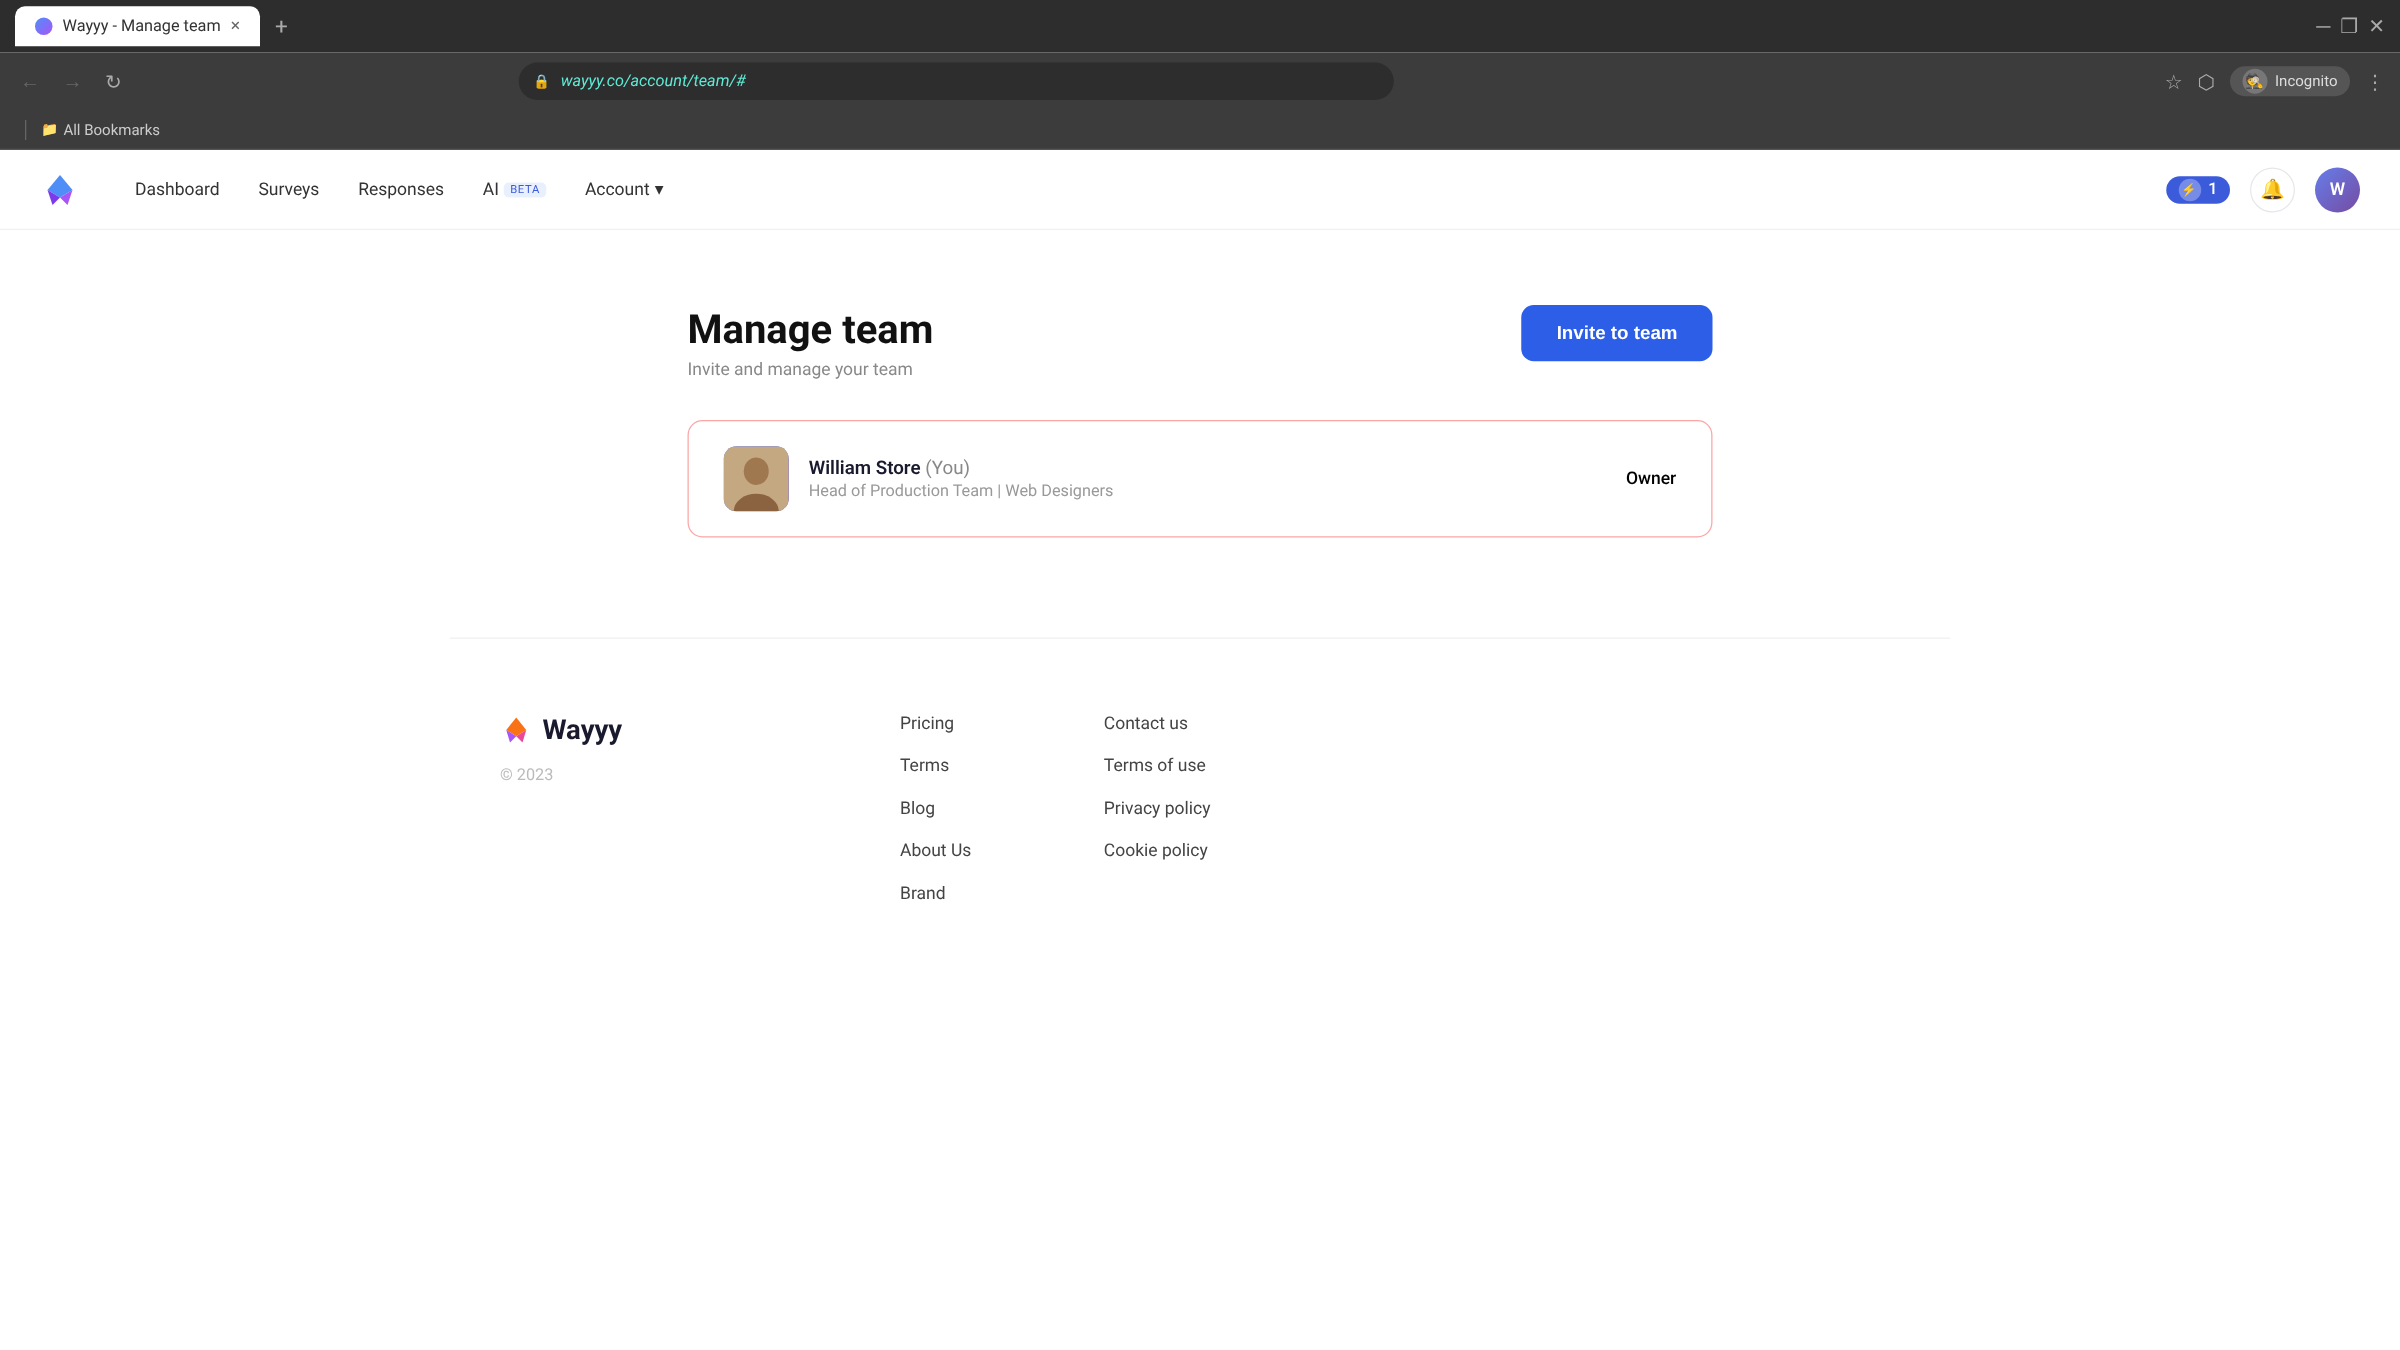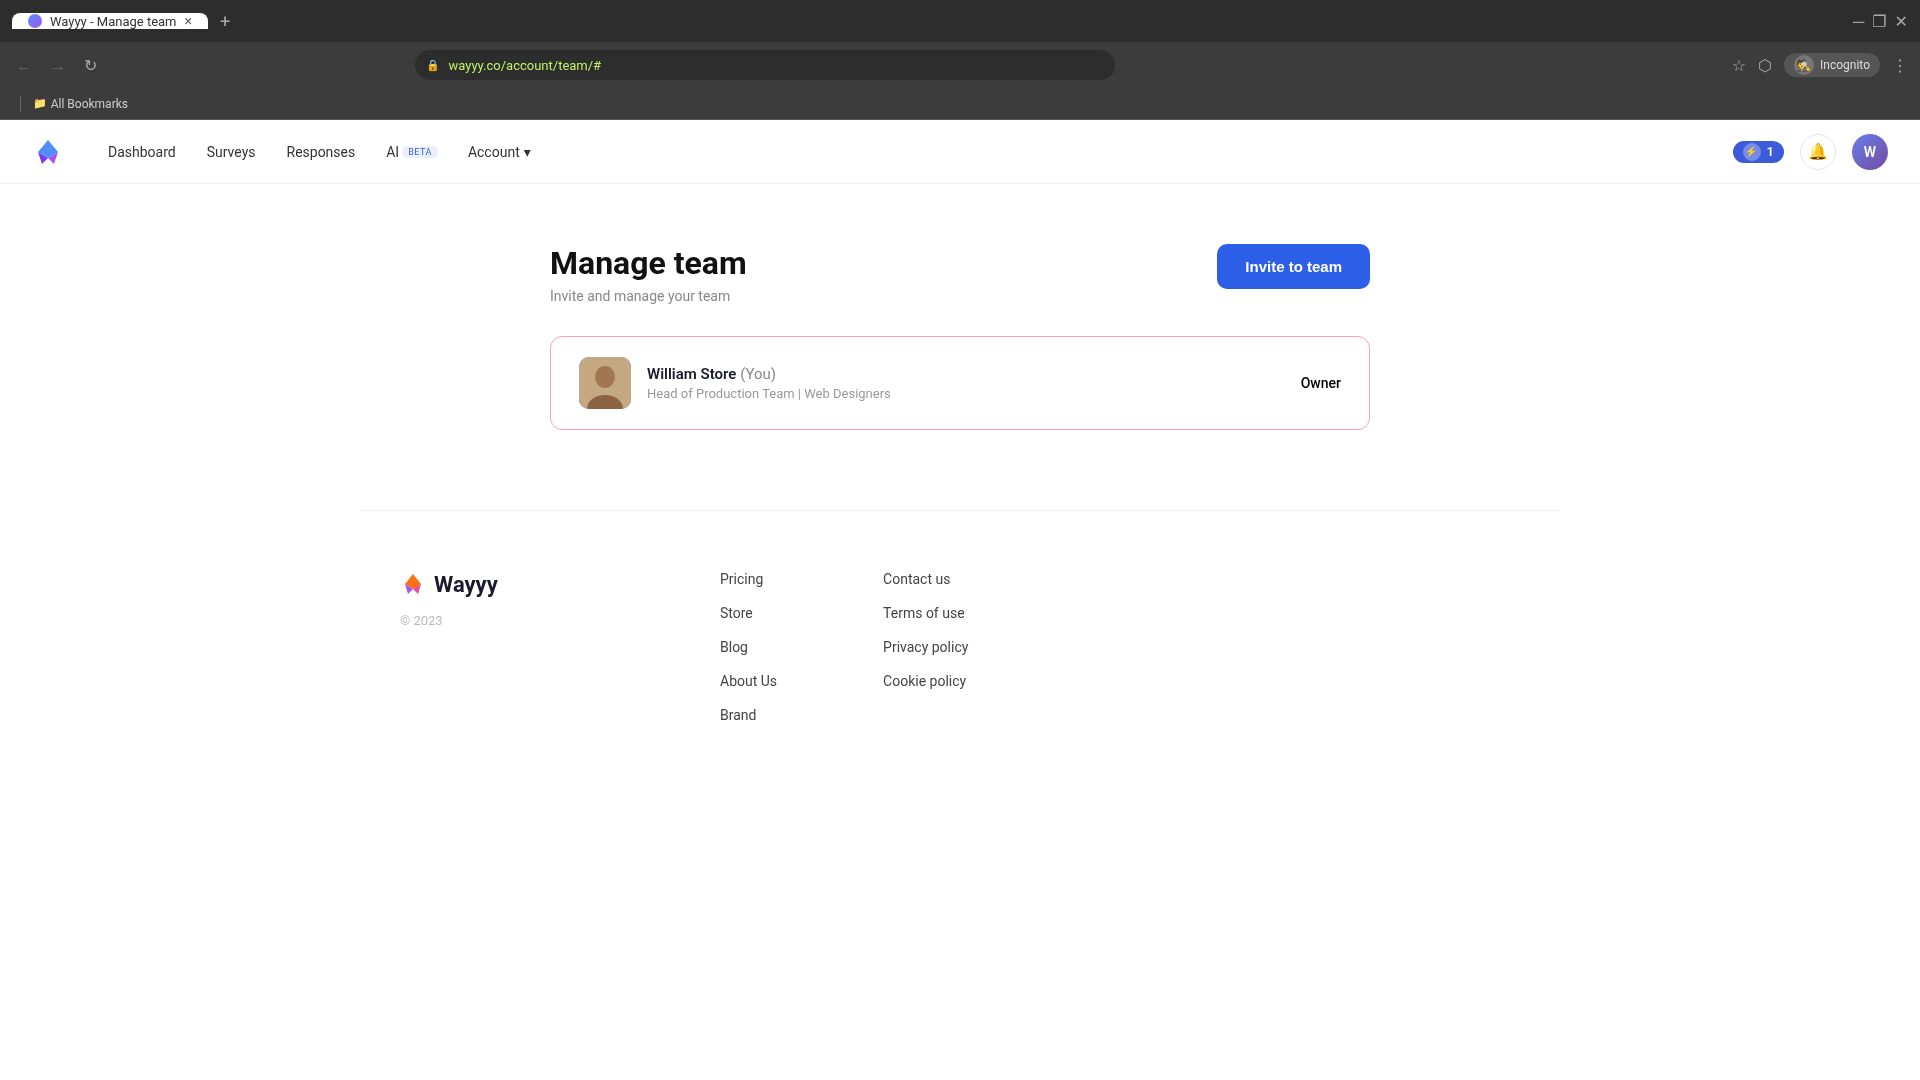--- a/index.html
+++ b/index.html
@@ -17,21 +17,21 @@
     .browser-tab {
       background: #fff;
       border-radius: 8px 8px 0 0;
       padding: 6px 16px;
       display: flex;
       align-items: center;
       gap: 8px;
       font-size: 13px;
       color: #333;
       min-width: 180px;
-      height: 16px;
+      height: 32px;
     }
     .tab-favicon {
       width: 14px;
       height: 14px;
       border-radius: 50%;
       background: linear-gradient(135deg, #4f8ef7, #a855f7);
       flex-shrink: 0;
     }
     .tab-close {
       margin-left: auto;
@@ -76,21 +76,21 @@
       border-radius: 20px;
       height: 30px;
       display: flex;
       align-items: center;
       padding: 0 12px;
       gap: 8px;
       max-width: 700px;
       margin: 0 auto;
     }
     .lock-icon { color: #aaa; font-size: 11px; }
-    .address-text { color: #bef264; font-size: 13px; }
+    .address-text { color: #5eead4; font-size: 13px; font-style: italic; }
     .address-bar-actions {
       display: flex;
       align-items: center;
       gap: 12px;
       margin-left: auto;
     }
     .toolbar-icon { color: #aaa; font-size: 16px; cursor: pointer; }
     .incognito-badge {
       display: flex;
       align-items: center;
@@ -462,21 +462,21 @@
               <path d="M13 18 L5 13 L8 23 Z" fill="#a855f7"></path>
             </svg>
           </div>
           <span class="footer-logo-text">Wayyy</span>
         </div>
         <p class="footer-copy">© 2023</p>
       </div>
       <div class="footer-links">
         <div class="footer-col">
           <a class="footer-link">Pricing</a>
-          <a class="footer-link">Store</a>
+          <a class="footer-link">Terms</a>
           <a class="footer-link">Blog</a>
           <a class="footer-link">About Us</a>
           <a class="footer-link">Brand</a>
         </div>
         <div class="footer-col">
           <a class="footer-link">Contact us</a>
           <a class="footer-link">Terms of use</a>
           <a class="footer-link">Privacy policy</a>
           <a class="footer-link">Cookie policy</a>
         </div>

